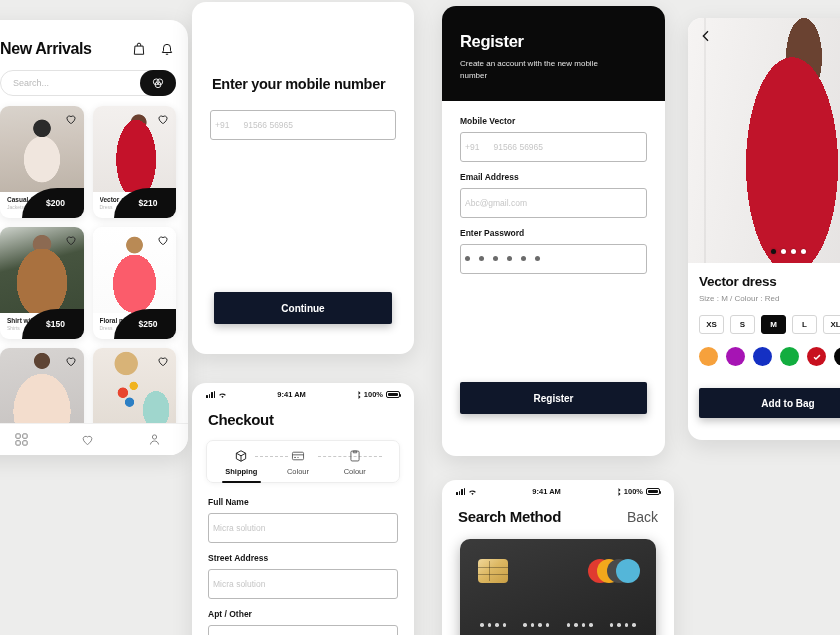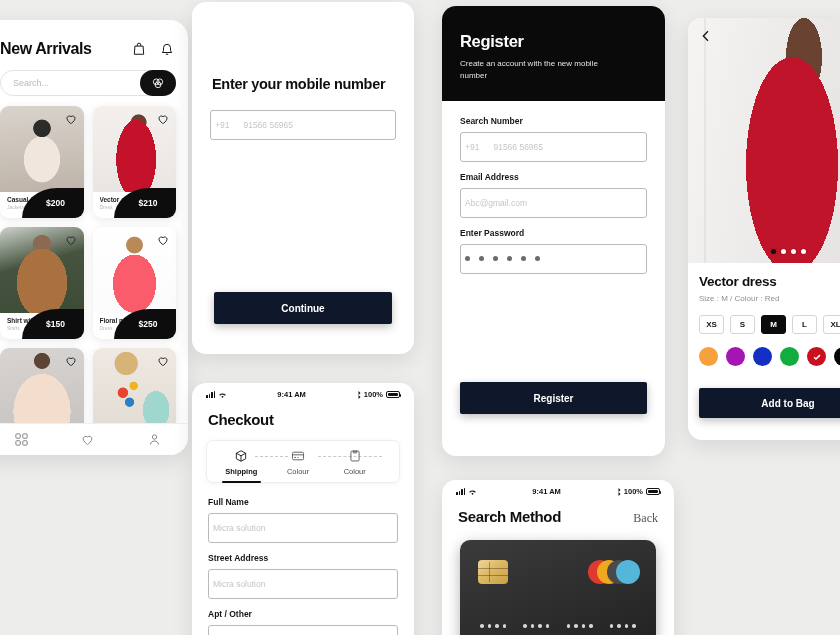--- a/index.html
+++ b/index.html
@@ -132,21 +132,21 @@
   .dash { position:absolute; top:15px; height:1px; border-top:1px dashed #c9c9c9; }
   .dash.d1 { left:25%; right:58%; }
   .dash.d2 { left:58%; right:9%; }
   .co-body { padding: 14px 16px 0 16px; }
 
   
   #s-payment { left:442px; top:452px; width:232px; height:210px; }
   .pm-head { display:flex; align-items:baseline; justify-content:space-between;
     padding: 10px 16px 0 16px; }
   .pm-title { font-size:15px; font-weight:800; letter-spacing:-.35px; color:#0f0f0f; }
-  .pm-back { font-size:12px; color:#555;font-family:Liberation Serif, serif; }
+  .pm-back { font-size:14px; color:#555; }
   .card { margin: 14px 18px 0 18px; height:148px; border-radius:10px; position:relative;
     overflow:hidden; background:#2f2f2f;
     background-image:
       radial-gradient(120% 95% at 115% 118%, rgba(255,255,255,.13) 0%, rgba(255,255,255,0) 46%),
       linear-gradient(160deg, #3b3b3b 0%, #2b2b2b 52%, #1d1d1d 100%);
     box-shadow:0 4px 14px rgba(0,0,0,.30); }
   .chip { position:absolute; left:18px; top:20px; width:30px; height:24px; border-radius:4px;
     background:linear-gradient(140deg,#f0d79a 0%, #ddb863 45%, #c99f45 100%); }
   .chip::before { content:""; position:absolute; left:0; top:8px; width:100%; height:1px; background:rgba(0,0,0,.3);}
   .chip::after { content:""; position:absolute; left:0; top:15px; width:100%; height:1px; background:rgba(0,0,0,.3);}
@@ -337,21 +337,21 @@
     </div>
     <div class="btn-dark mob-btn">Continue</div>
   </div>
 
   <div class="panel" id="s-register">
     <div class="reg-hero">
       <div class="reg-h1">Register</div>
       <div class="reg-sub">Create an account with the new mobile number</div>
     </div>
     <div class="reg-body">
-      <div class="flabel">Search Number</div>
+      <div class="flabel">Mobile Vector</div>
       <div class="field">
         <span style="margin-right:14px">+91</span>
         <span>91566 56965</span>
       </div>
       <div class="flabel">Email Address</div>
       <div class="field">Abc@gmail.com</div>
       <div class="flabel">Enter Password</div>
       <div class="field">
         <span class="dots">
             <i></i>

